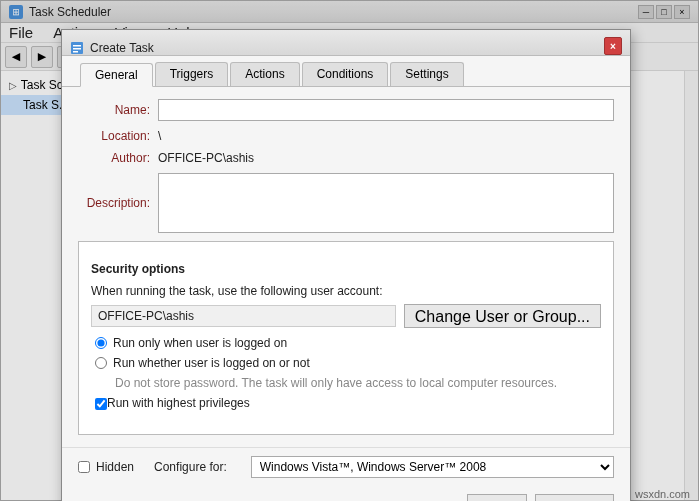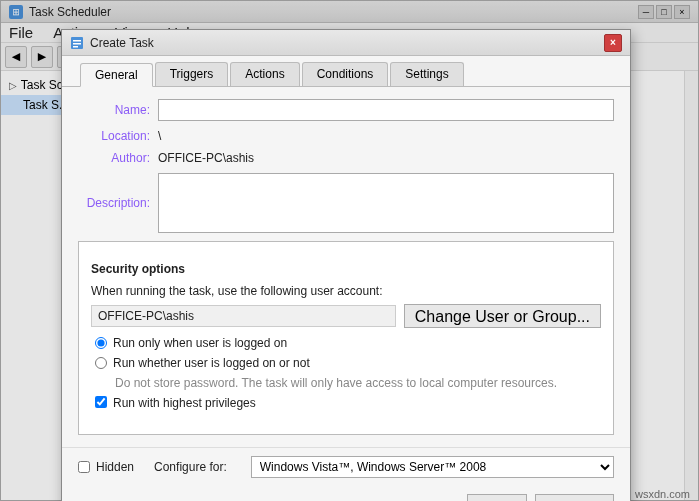--- a/index.html
+++ b/index.html
@@ -178,21 +178,21 @@
       background: #f5f5f5;
       border: 1px solid #888;
       box-shadow: 2px 4px 12px rgba(0,0,0,0.3);
       z-index: 10;
     }
 
     .dialog-title-bar {
       background: linear-gradient(to bottom, #e8e8e8, #d8d8d8);
       height: 26px;
       display: flex;
-      align-items: center;
+      align-items: flex-end;
       padding: 0 8px;
       border-bottom: 1px solid #bbb;
       justify-content: space-between;
     }
 
     .dialog-title-left {
       display: flex;
       align-items: center;
       gap: 6px;
     }
@@ -262,21 +262,21 @@
 
     .form-row {
       display: flex;
       align-items: center;
       margin-bottom: 8px;
     }
 
     .form-label {
       width: 80px;
       font-size: 12px;
-      color: #8b5cf6;
+      color: #7f1d1d;
       text-align: right;
       padding-right: 8px;
     }
 
     .form-input {
       flex: 1;
       height: 22px;
       border: 1px solid #aaa;
       background: white;
       padding: 2px 4px;
@@ -371,22 +371,22 @@
 
     .radio-sublabel {
       font-size: 12px;
       color: #888;
       padding-left: 24px;
       margin-bottom: 6px;
     }
 
     .checkbox-row {
       display: flex;
-      align-items: flex-start;
-      gap: 6px;
+      align-items: flex-end;
+      gap: 0;
       padding-left: 4px;
       margin-top: 4px;
       margin-bottom: 4px;
     }
 
     .checkbox-input {
       width: 12px;
       height: 12px;
       cursor: pointer;
     }

